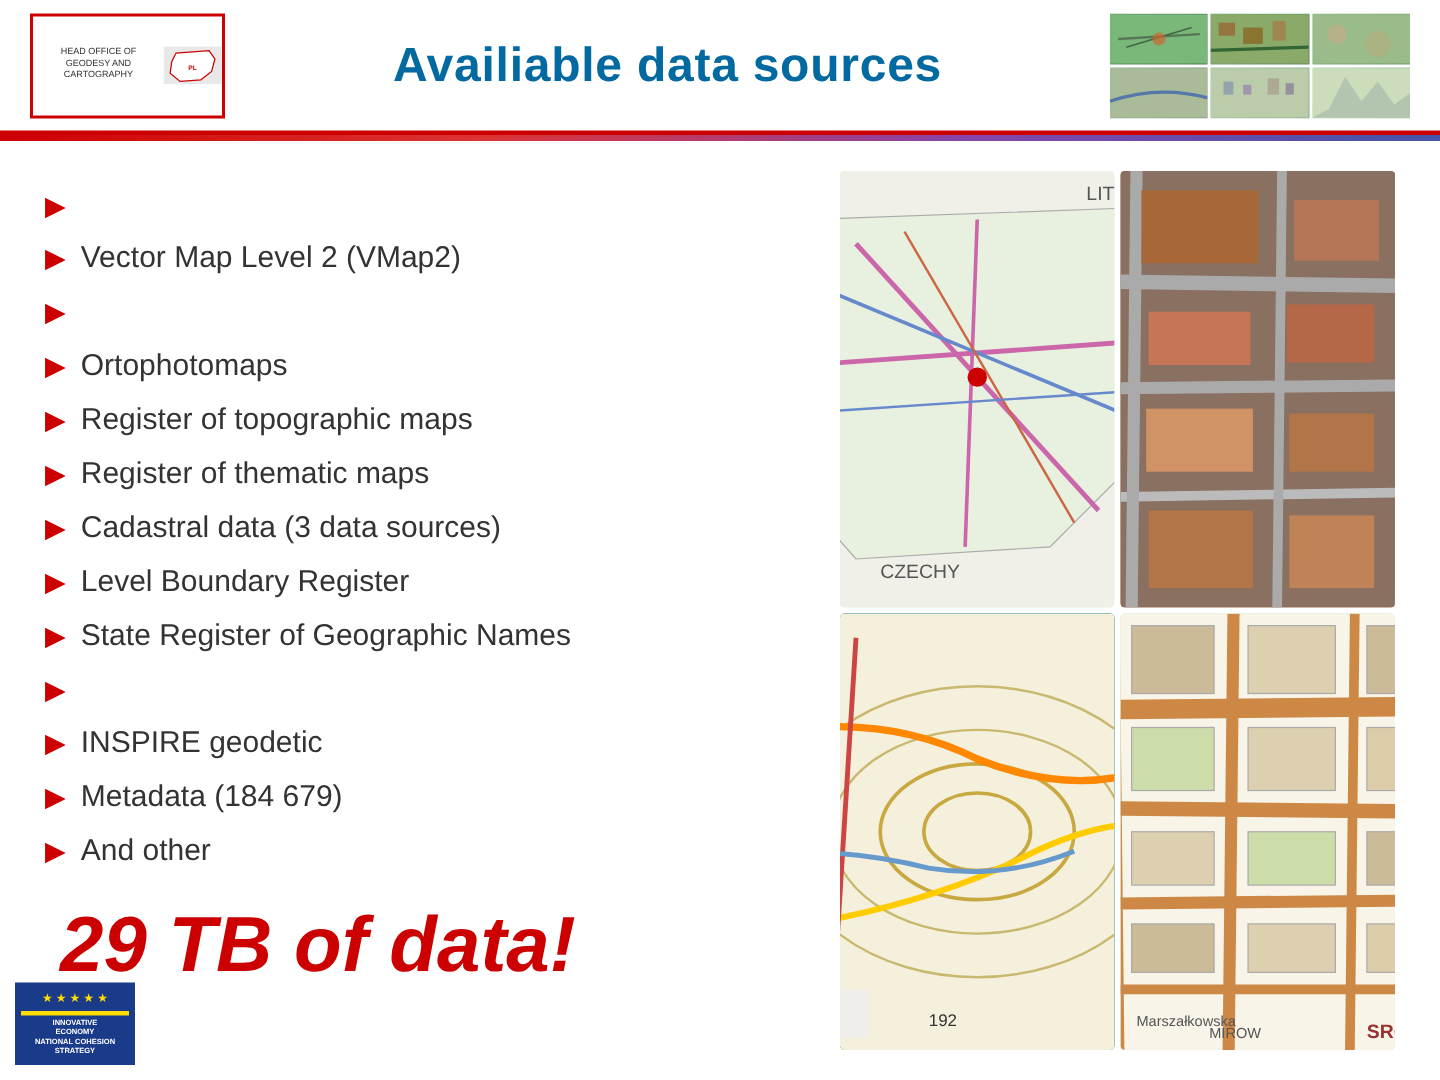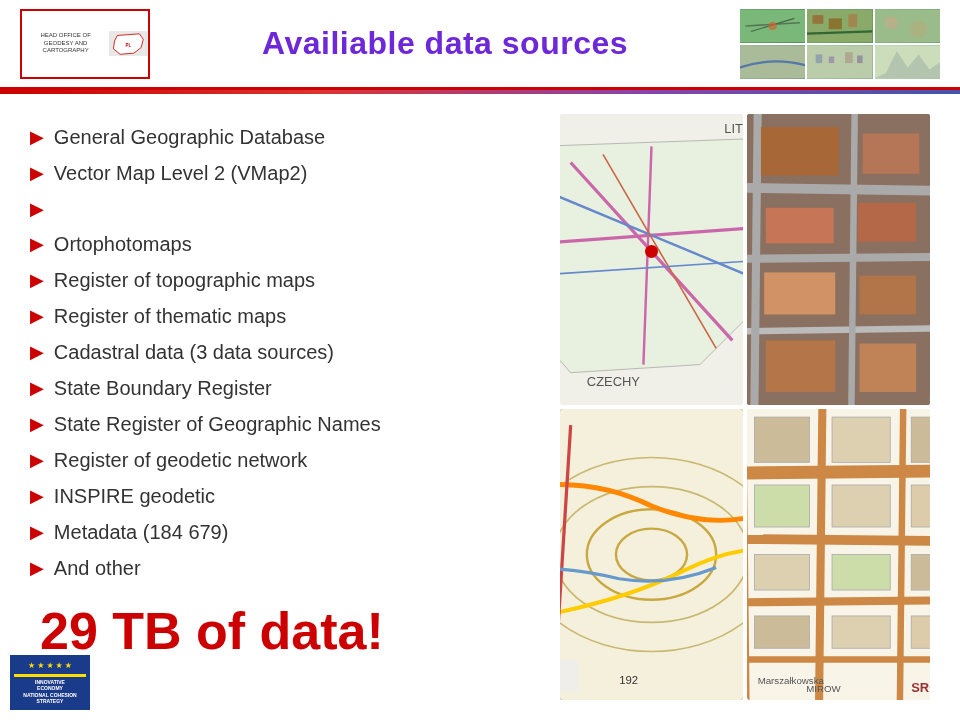--- a/index.html
+++ b/index.html
@@ -56,21 +56,21 @@
       width: 70px;
       height: 45px;
       position: relative;
     }
 
     .header-title {
       flex: 1;
       text-align: center;
       font-size: 32px;
       font-weight: bold;
-      color: #6d28d9;
+      color: #0369a1;
       letter-spacing: 0.5px;
     }
 
     
     .header-images {
       width: 200px;
       height: 70px;
       display: grid;
       grid-template-columns: 1fr 1fr 1fr;
       grid-template-rows: 1fr 1fr;
@@ -134,20 +134,21 @@
       margin-top: 2px;
       flex-shrink: 0;
     }
 
     .big-data-text {
       font-size: 52px;
       font-weight: bold;
       color: #cc0000;
       margin-top: 10px;
       margin-left: 10px;
+      font-style: italic;
     }
 
     
     .right-panel {
       flex: 1;
       display: grid;
       grid-template-columns: 1fr 1fr;
       grid-template-rows: 1fr 1fr;
       gap: 4px;
       padding-left: 10px;
@@ -294,21 +295,20 @@
 </div>
 
 <div class="divider"></div>
 
 <div class="main-content">
 
   <div class="left-panel">
     <ul class="bullet-list">
     <li>
           <span class="arrow-icon">▶</span>
-          <span>General Geographic Database</span>
         </li>
         <li>
           <span class="arrow-icon">▶</span>
           <span>Vector Map Level 2 (VMap2)</span>
         </li>
         <li>
           <span class="arrow-icon">▶</span>
         </li>
         <li>
           <span class="arrow-icon">▶</span>
@@ -321,29 +321,28 @@
         <li>
           <span class="arrow-icon">▶</span>
           <span>Register of thematic maps</span>
         </li>
         <li>
           <span class="arrow-icon">▶</span>
           <span>Cadastral data (3 data sources)</span>
         </li>
         <li>
           <span class="arrow-icon">▶</span>
-          <span>State Boundary Register</span>
+          <span>Level Boundary Register</span>
         </li>
         <li>
           <span class="arrow-icon">▶</span>
           <span>State Register of Geographic Names</span>
         </li>
         <li>
           <span class="arrow-icon">▶</span>
-          <span>Register of geodetic network</span>
         </li>
         <li>
           <span class="arrow-icon">▶</span>
           <span>INSPIRE geodetic</span>
         </li>
         <li>
           <span class="arrow-icon">▶</span>
           <span>Metadata (184 679)</span>
         </li>
         <li>

